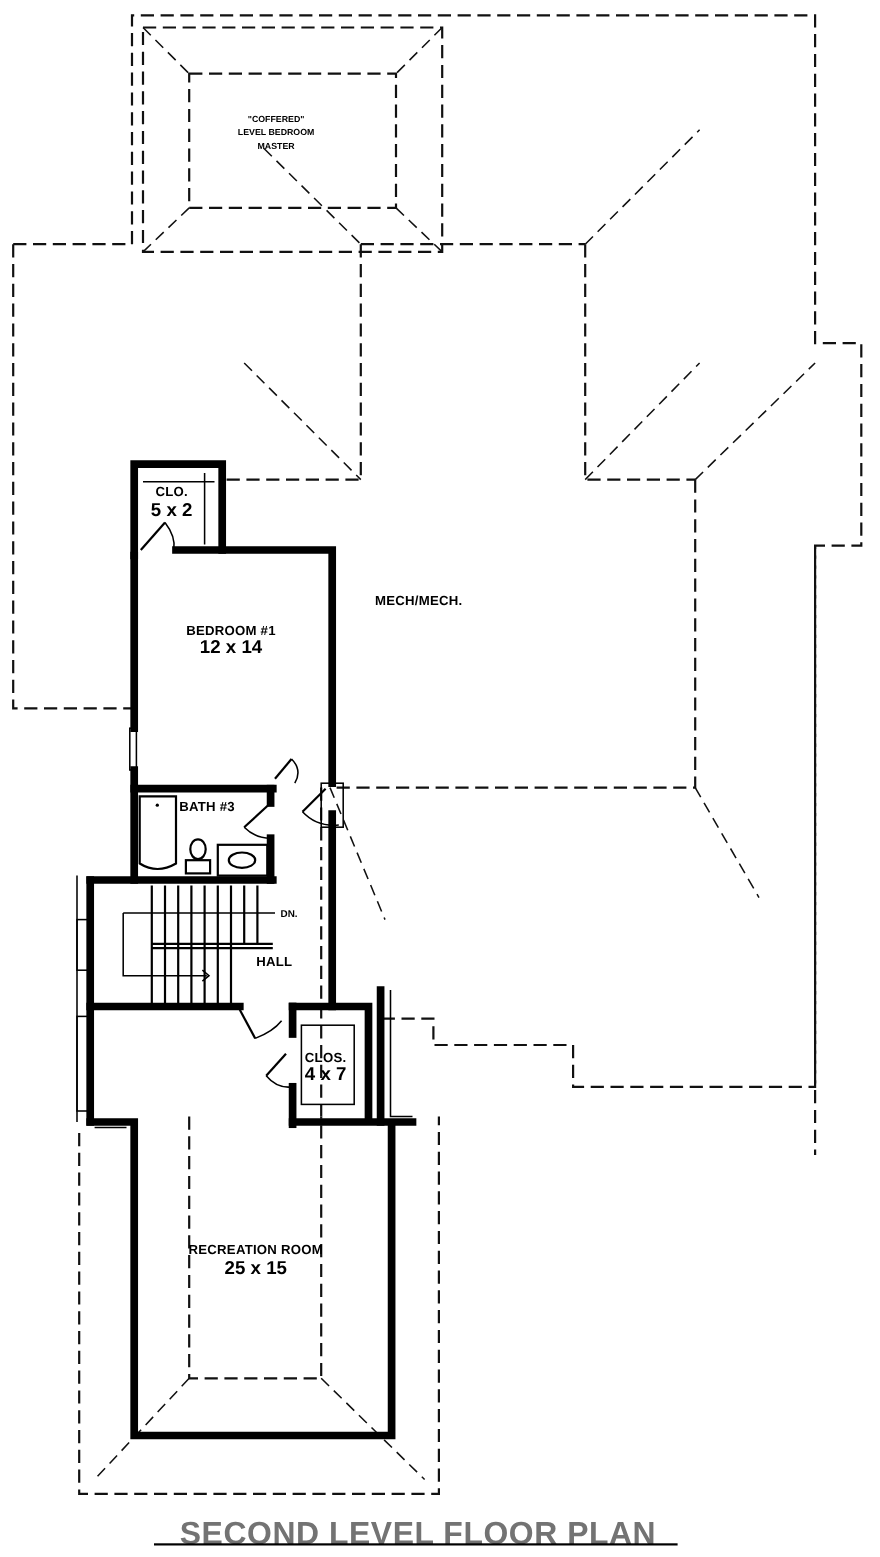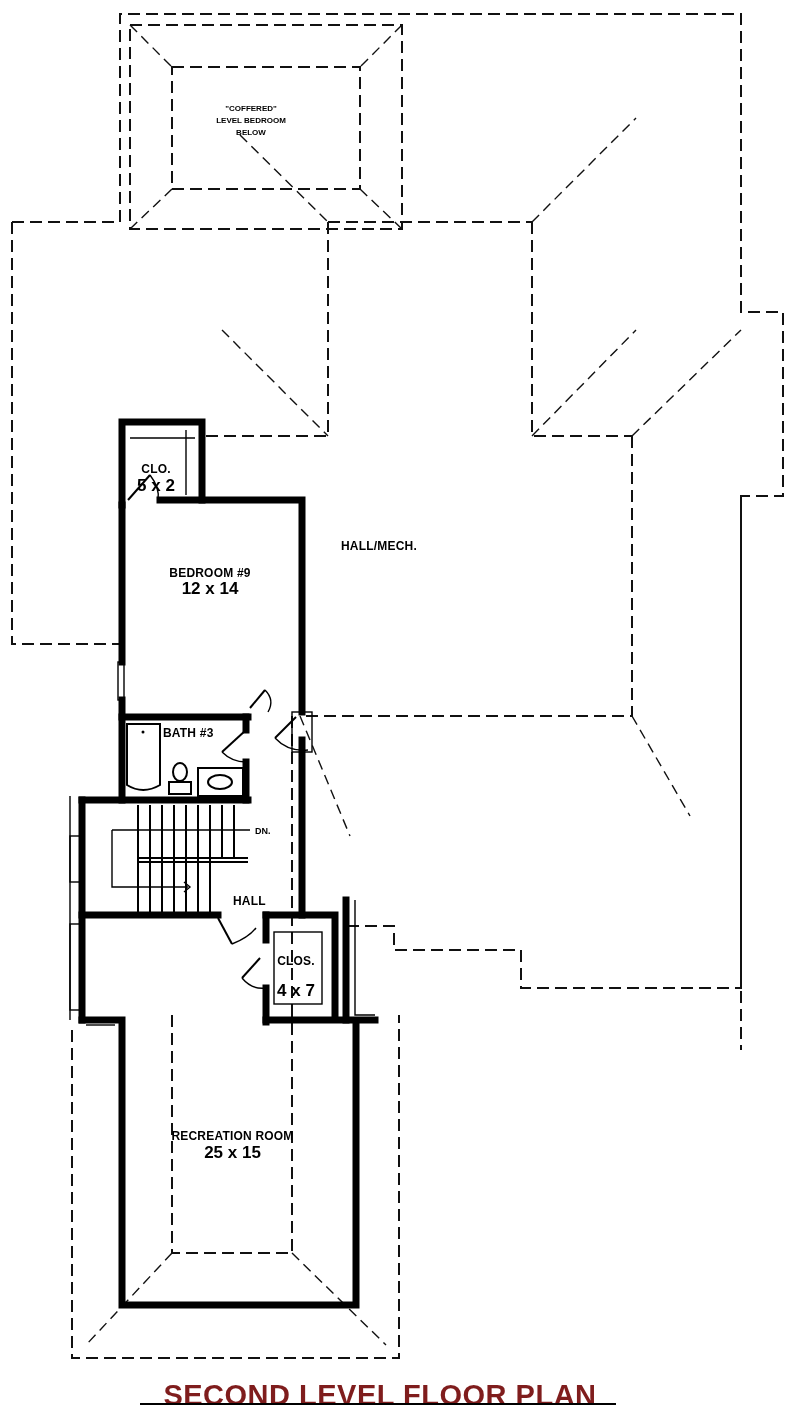--- a/index.html
+++ b/index.html
@@ -7,21 +7,21 @@
     svg { position: absolute; left: 0; top: 0; }
     .dash { fill: none; stroke: #111; stroke-width: 2; stroke-dasharray: 12 6; }
     .dash-thin { fill: none; stroke: #111; stroke-width: 1.4; stroke-dasharray: 10 6; }
     .wall { fill: none; stroke: #000; stroke-width: 7; stroke-linecap: square; }
     .thin { fill: none; stroke: #000; stroke-width: 2; }
     .hair { fill: none; stroke: #000; stroke-width: 1.4; }
     .lbl { position: absolute; font-family: "Liberation Sans", sans-serif; font-weight: bold; color: #000; text-align: center; white-space: nowrap; line-height: 1; }
     .lbl-sm { font-size: 12px; letter-spacing: 0.2px; }
     .lbl-dim { font-size: 17px; }
     .lbl-tiny { font-size: 8px; line-height: 1.5; }
-    .title { position: absolute; left: 140px; top: 1379px; width: 480px; text-align: center; font-family: "Liberation Sans", sans-serif; font-weight: bold; font-size: 29px; letter-spacing: 0.5px; color: #7f1d1d; }
+    .title { position: absolute; left: 140px; top: 1379px; width: 480px; text-align: center; font-family: "Liberation Sans", sans-serif; font-weight: bold; font-size: 29px; letter-spacing: 0.5px; color: #737373; }
     .title-rule { position: absolute; left: 140px; top: 1403px; width: 476px; height: 2px; background: #000; }
   </style>
 </head>
 <body>
 
 <svg width="800" height="1415" viewBox="0 0 800 1415">
 
   <g>
     <polyline class="dash" points="120,222 120,14 741,14 741,312 783,312 783,496 741,496 741,1050"></polyline>
     <polyline class="dash" points="12,222 120,222"></polyline>
@@ -144,44 +144,44 @@
     <path class="hair" d="M242,978 Q252,990 266,988"></path>
 
     <polyline class="hair" points="355,900 355,1015 375,1015"></polyline>
     <line class="hair" x1="86" y1="1025" x2="115" y2="1025"></line>
   </g>
 </svg>
 
 <div class="lbl lbl-tiny" style="left:196px; top:103px; width:110px;">
   <div>"COFFERED"</div>
   <div>LEVEL BEDROOM</div>
-  <div>BELOW</div>
+  <div>MASTER</div>
 </div>
 
-<div class="lbl" style="left:126px; top:463px; width:60px;">
+<div class="lbl" style="left:126px; top:441px; width:60px;">
   <div class="lbl-sm">CLO.</div>
   <div class="lbl-dim" style="margin-top:2px;">5 x 2</div>
 </div>
 
 <div class="lbl" style="left:150px; top:567px; width:120px;">
-  <div class="lbl-sm">BEDROOM #9</div>
+  <div class="lbl-sm">BEDROOM #1</div>
   <div class="lbl-dim" style="margin-top:1px;">12 x 14</div>
 </div>
 
-<div class="lbl lbl-sm" style="left:341px; top:540px;">HALL/MECH.</div>
+<div class="lbl lbl-sm" style="left:341px; top:540px;">MECH/MECH.</div>
 
 <div class="lbl lbl-sm" style="left:163px; top:727px;">BATH #3</div>
 
 <div class="lbl" style="left:255px; top:827px; font-size:9px;">DN.</div>
 
-<div class="lbl lbl-sm" style="left:233px; top:868px;margin-top:27px;">HALL</div>
+<div class="lbl lbl-sm" style="left:233px; top:868px;">HALL</div>
 
 <div class="lbl" style="left:266px; top:955px; width:60px;text-align:center;">
   <div class="lbl-sm">CLOS.</div>
-  <div class="lbl-dim" style="margin-top:15px;">4 x 7</div>
+  <div class="lbl-dim" style="margin-top:1px;">4 x 7</div>
 </div>
 
 <div class="lbl" style="left:150px; top:1130px; width:165px;">
   <div class="lbl-sm">RECREATION ROOM</div>
   <div class="lbl-dim" style="margin-top:2px;">25 x 15</div>
 </div>
 
 <div class="title">SECOND LEVEL FLOOR PLAN</div>
 <div class="title-rule"></div>
 

